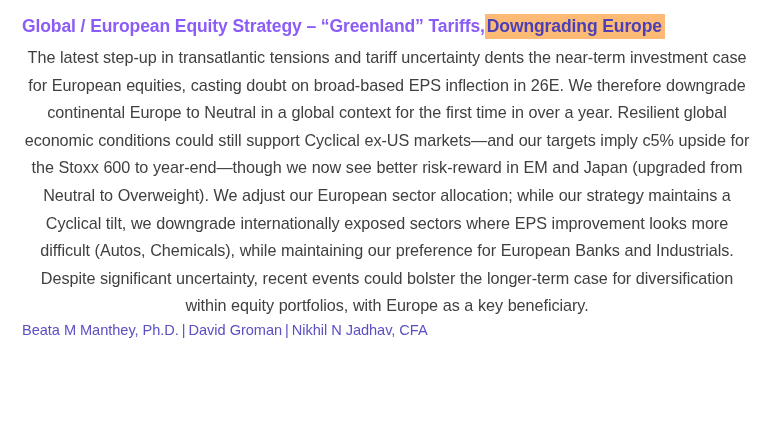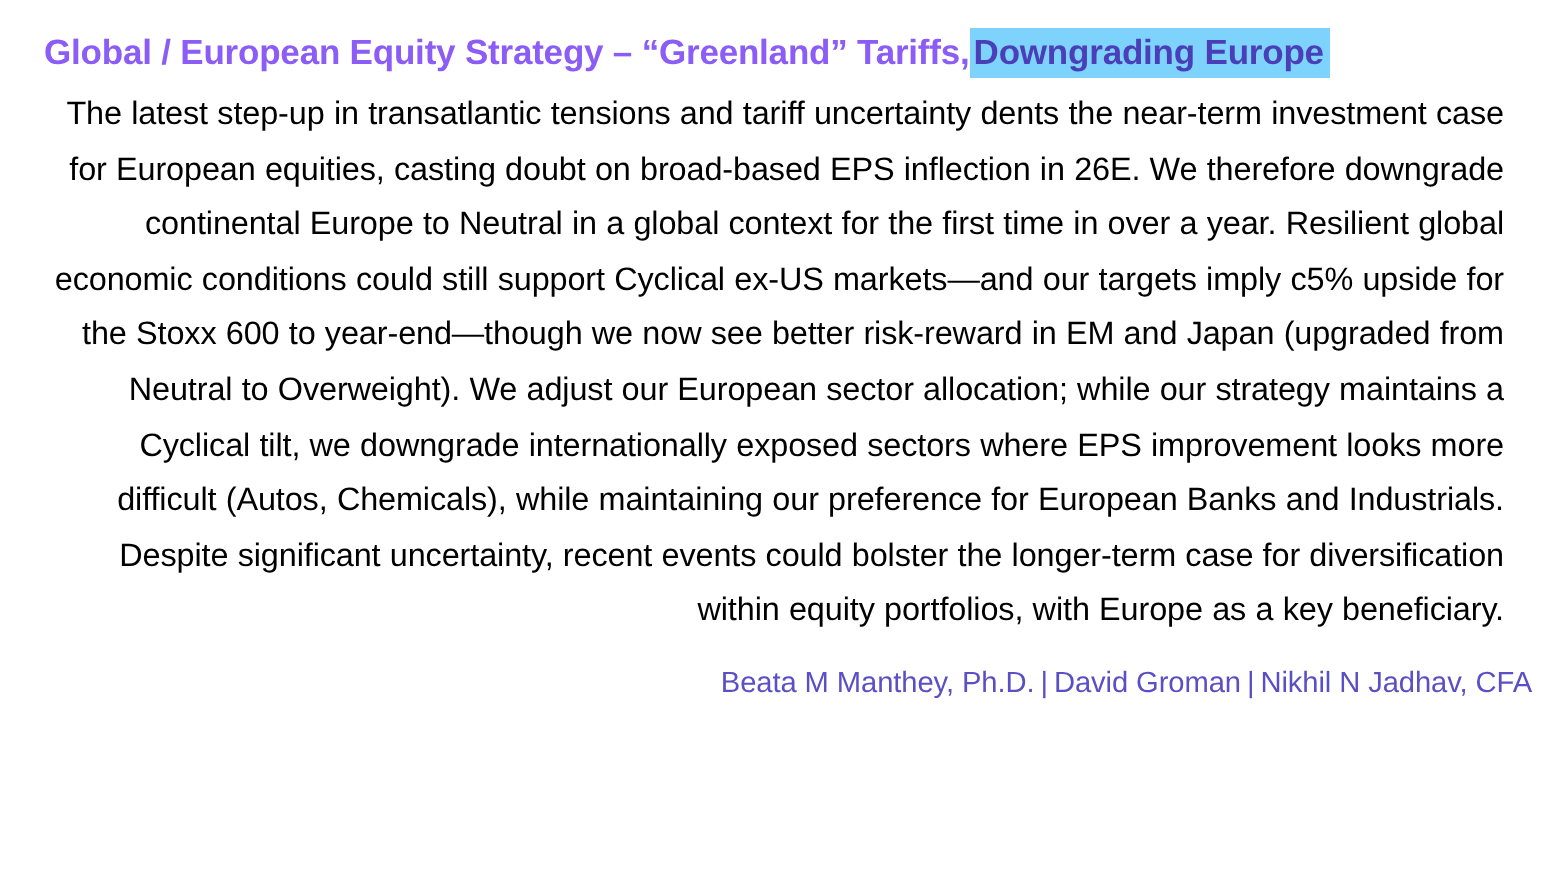--- a/index.html
+++ b/index.html
@@ -30,47 +30,46 @@
     color: #5a4fc4;
     line-height: 24px;
     letter-spacing: -0.1px;
     white-space: nowrap;
     margin: 0 0 6px 0;
   }
   .headline .plain {
     color: #8b5cf6;
   }
   .headline .highlighted {
-    background: #7dd3fc;
+    background: #fdba74;
     color: #4a3fb8;
     padding: 2px 3px 3px 2px;
     box-decoration-break: clone;
     -webkit-box-decoration-break: clone;
   }
 
   
   .summary {
     font-size: 16.2px;
     line-height: 27.6px;
-    color: #000000;
+    color: #404040;
     margin: 0;
     padding: 0 14px 0 0;
-    text-align: right;
+    text-align: center;
     letter-spacing: -0.05px;
     word-spacing: 0.2px;
   }
 
   
   .byline {
-    margin-top: 12px;
+    margin-top: 0;
     font-size: 14.6px;
     line-height: 20px;
     color: #5a4fc4;
     letter-spacing: -0.05px;
-    text-align: right;
   }
   .byline .author {
     color: #5a4fc4;
   }
   .byline .sep {
     color: #5a4fc4;
     padding: 0 3px;
   }
 </style>
 </head>

